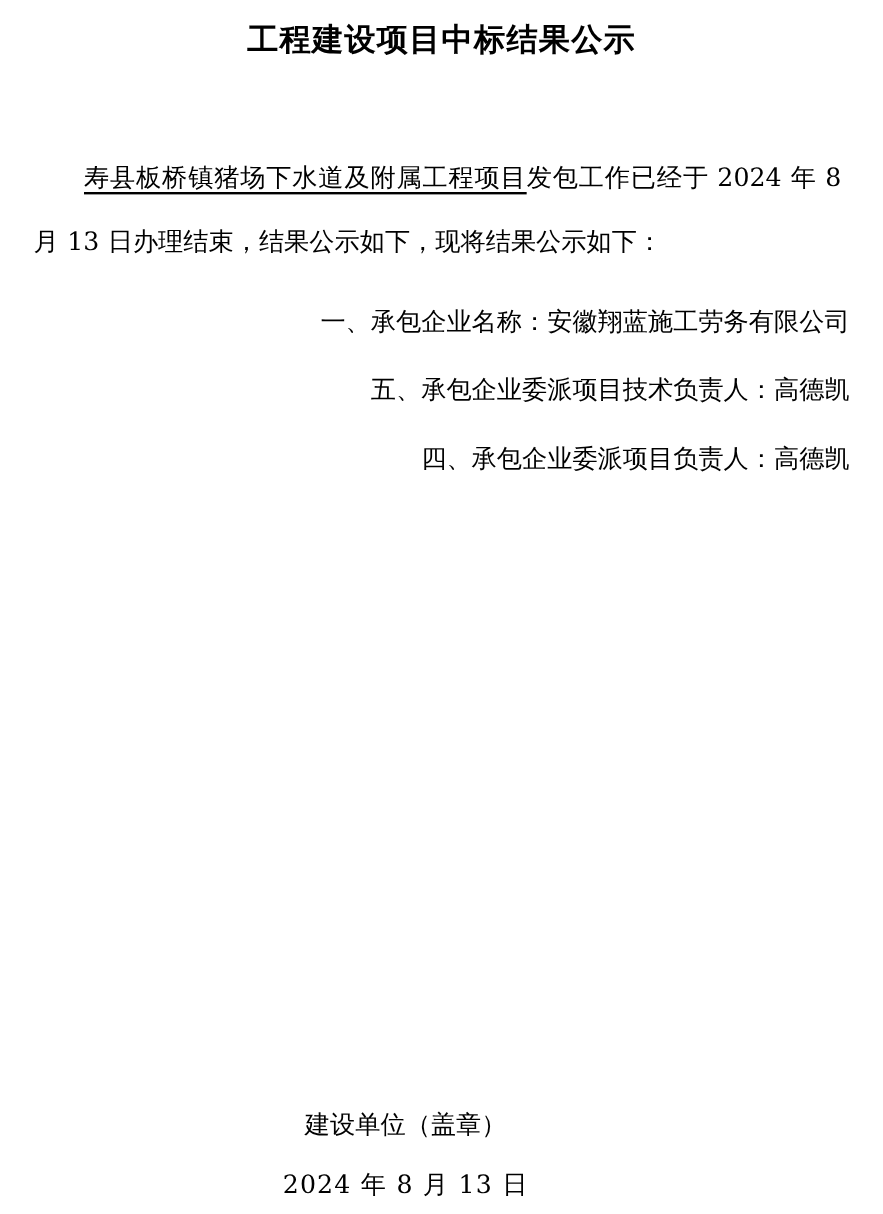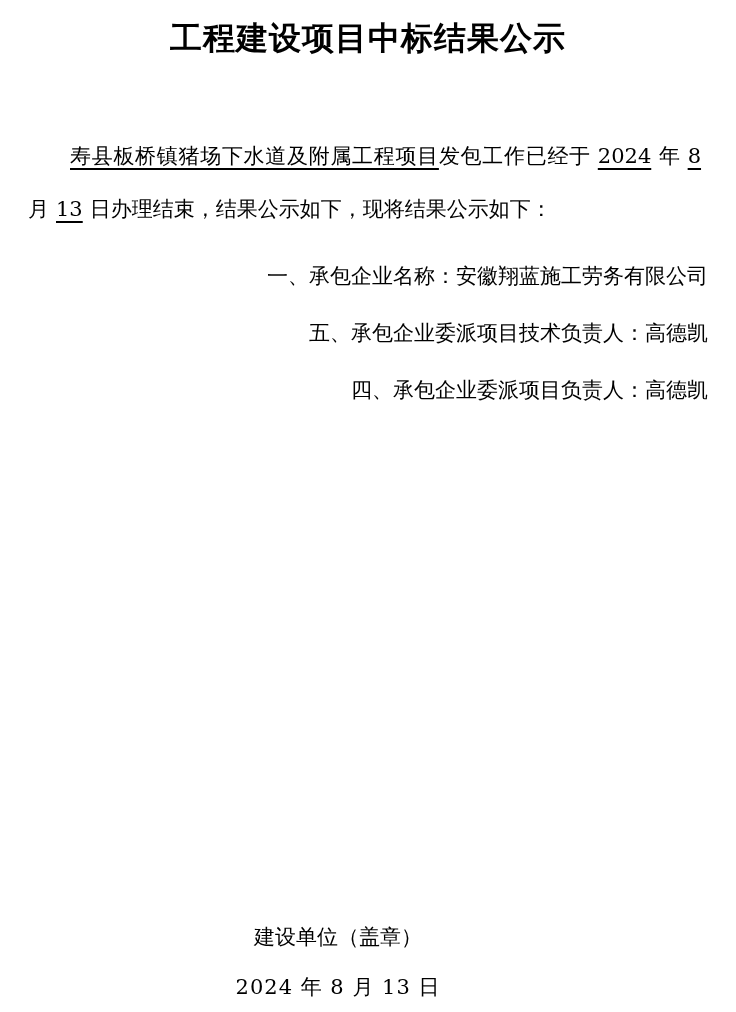--- a/index.html
+++ b/index.html
@@ -19,42 +19,41 @@
     width: 736px;
     height: 1012px;
     box-sizing: border-box;
     padding: 0 28px;
     position: relative;
   }
   .doc-title {
     text-align: center;
     font-family: "DejaVu Sans", "Liberation Sans", sans-serif;
     font-weight: bold;
-    font-size: 32px;
+    font-size: 26px;
     letter-spacing: 1px;
     margin-top: 18px;
     line-height: 1.3;
   }
   .body-block {
     margin-top: 70px;
     font-size: 21px;
     line-height: 53px;
   }
   .para-flow {
     text-indent: 2em;
     margin: 0;
     text-align: justify;
     text-justify: inter-ideograph;
   }
   .u {
     text-decoration: underline;
     text-underline-offset: 5px;
   }
   .u-pad {
-    text-decoration: underline;
     text-underline-offset: 5px;
     padding: 0 7px;
   }
   .u-wider {
     text-decoration: underline;
     text-underline-offset: 5px;
     padding: 0 30px;
   }
   .item {
     text-indent: 2em;

